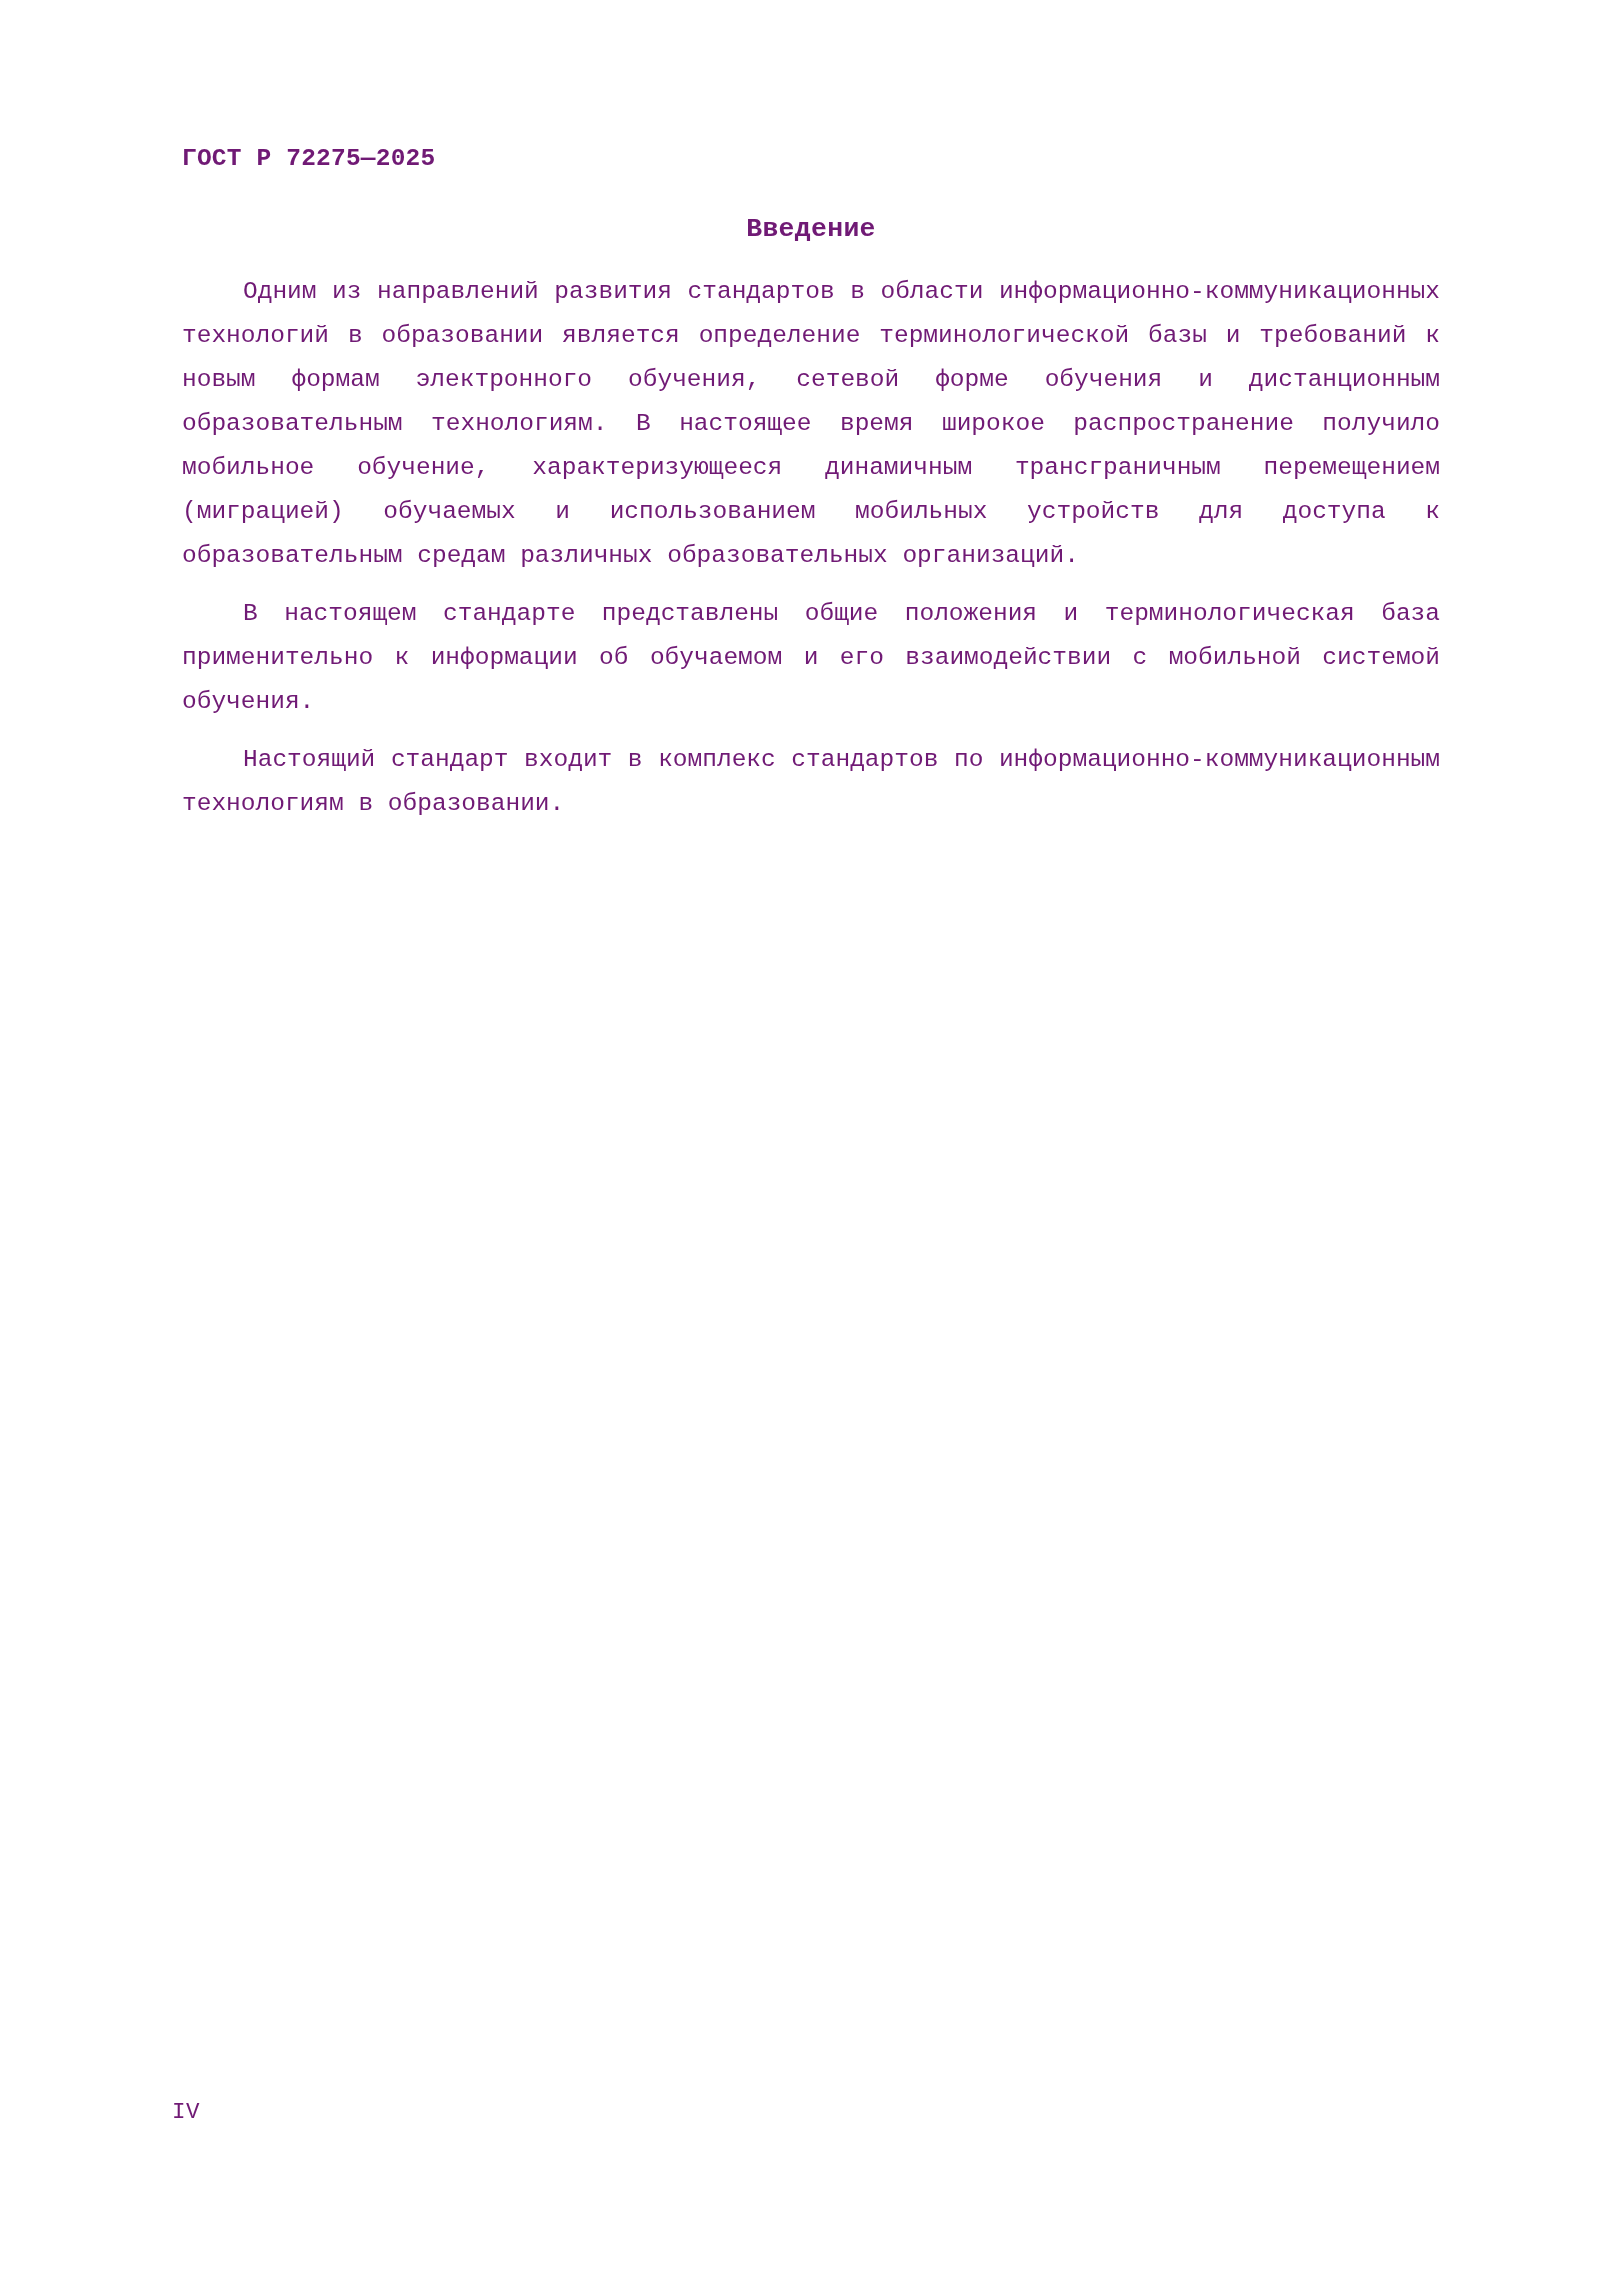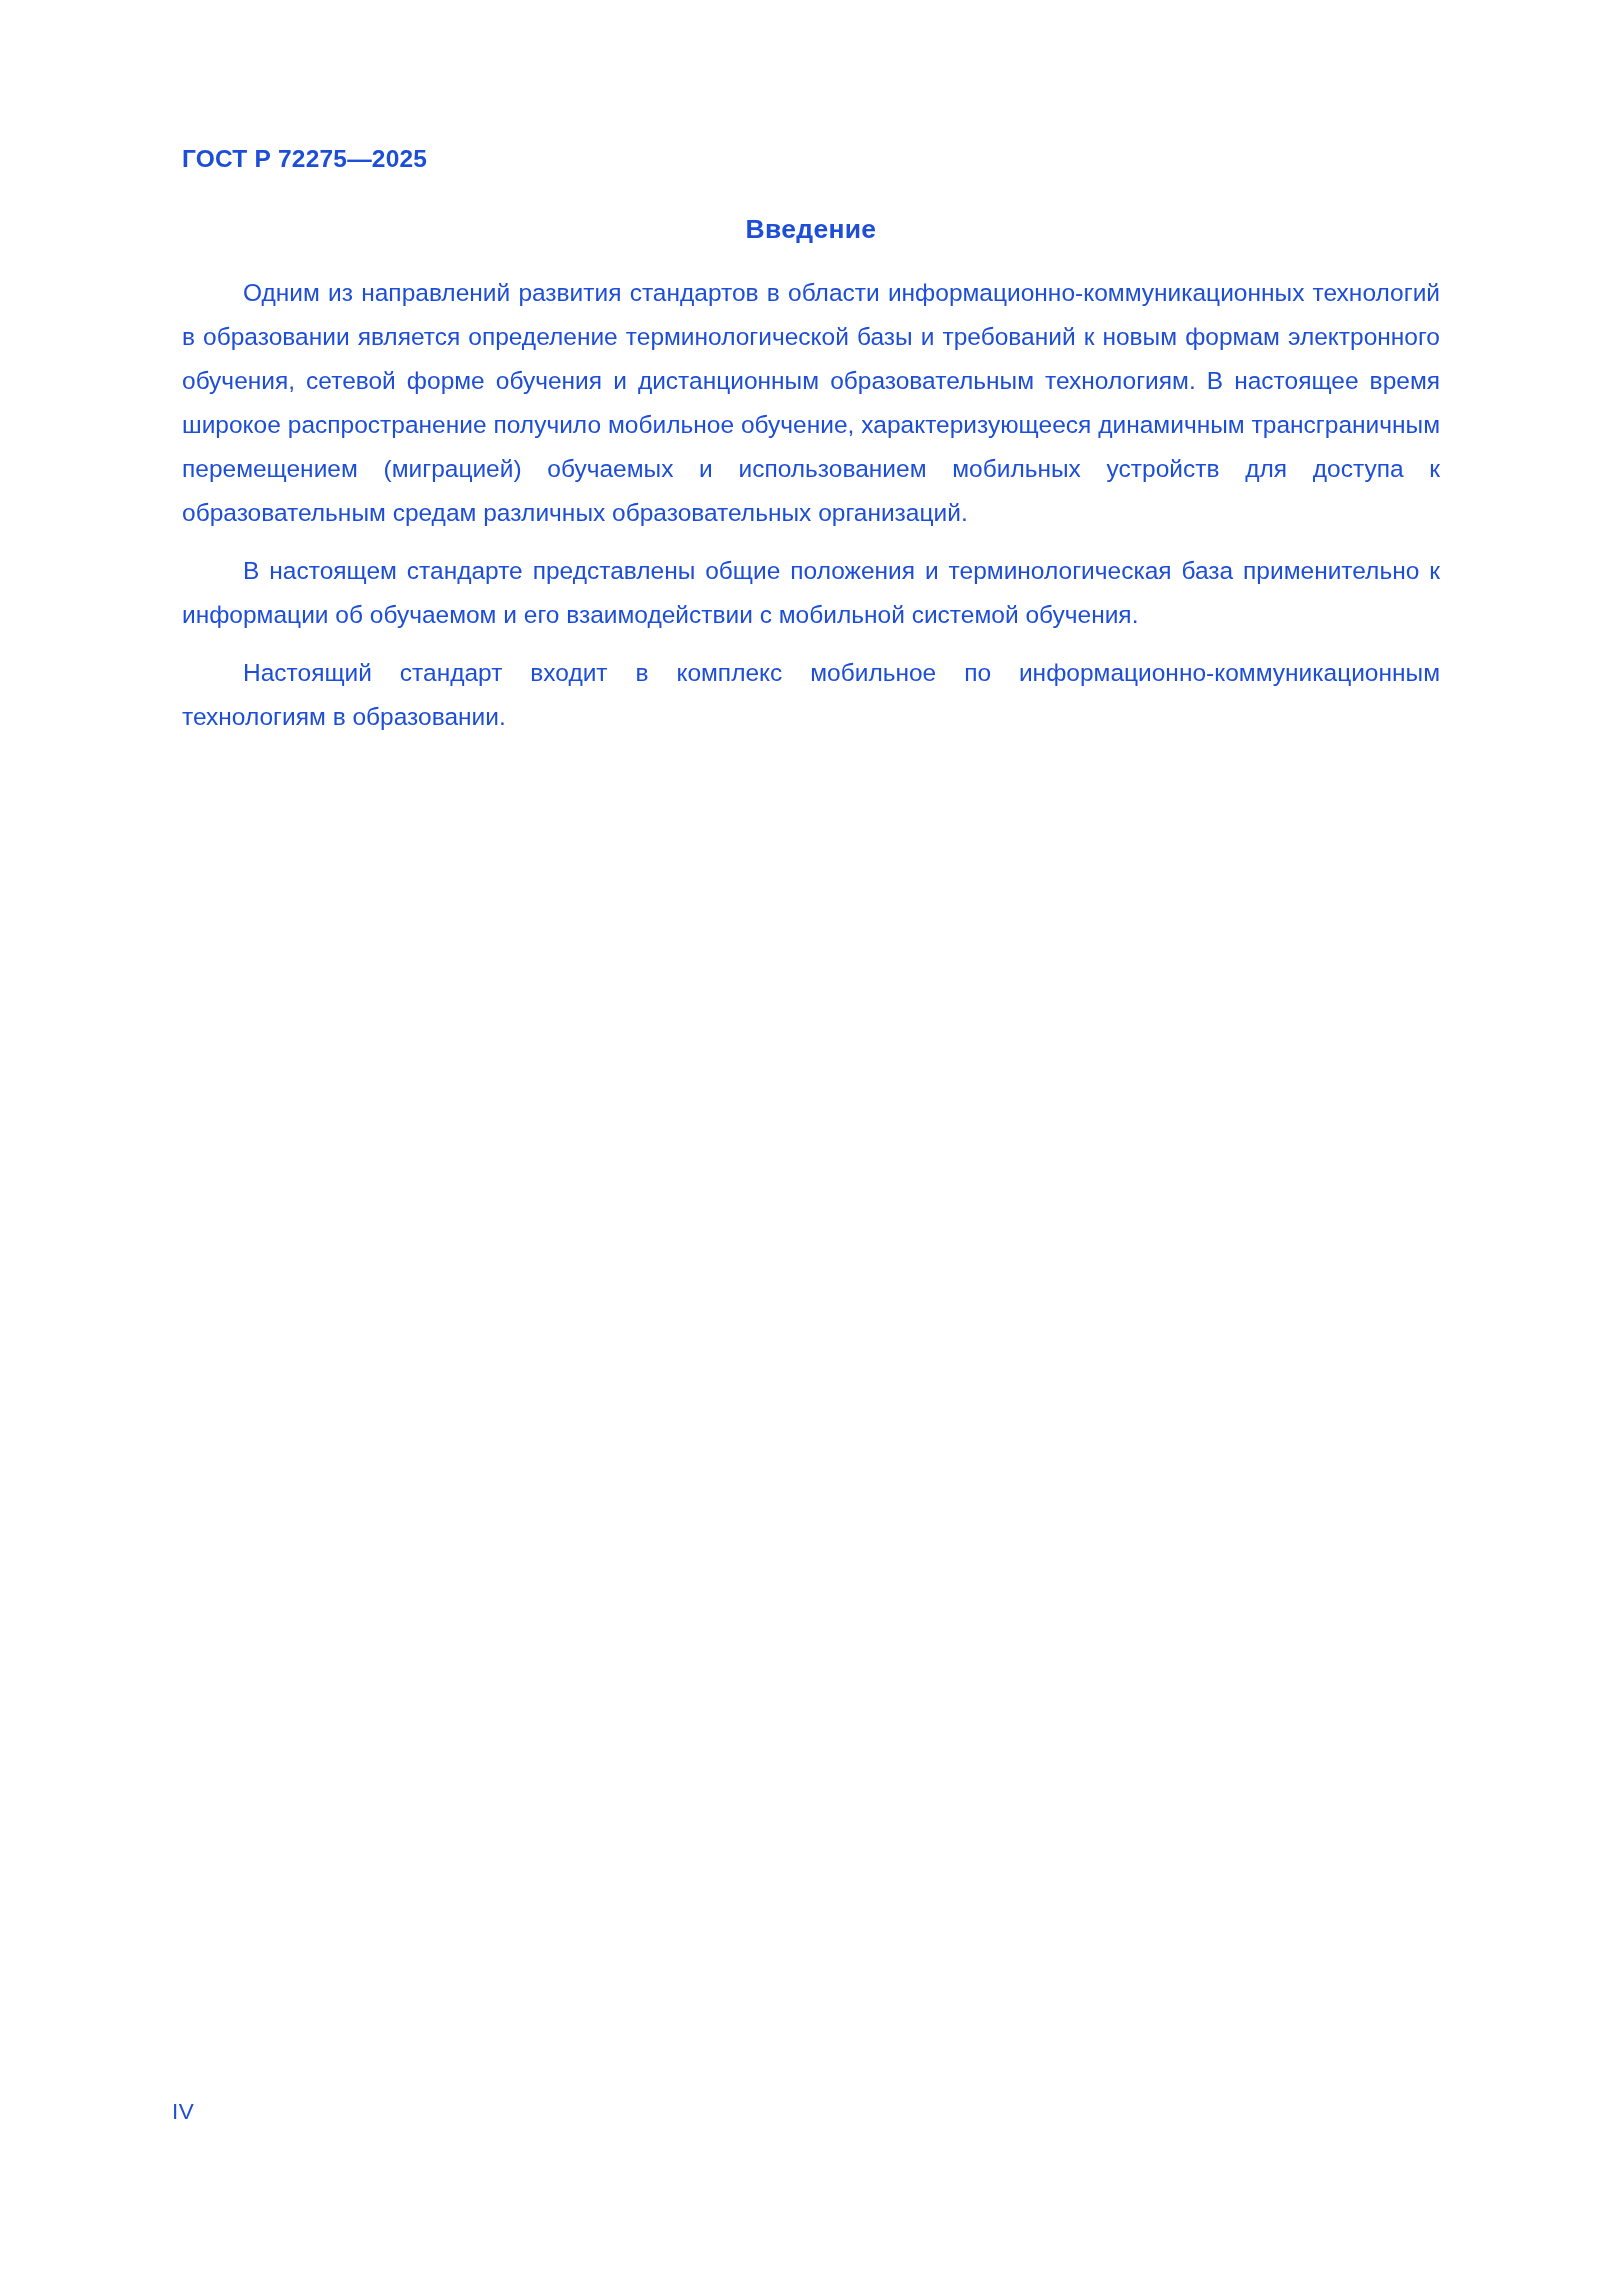--- a/index.html
+++ b/index.html
@@ -5,22 +5,22 @@
   html, body {
     margin: 0;
     padding: 0;
     background: #ffffff;
   }
   .page {
     position: relative;
     width: 1621px;
     height: 2293px;
     background: #ffffff;
-    font-family: Liberation Sans, sans-serif;
-    color: #1d4ed8;
+    font-family: Liberation Mono, monospace;
+    color: #701a75;
     box-sizing: border-box;
     overflow: hidden;
     padding-left: 32px;
   }
   .doc-header {
     position: absolute;
     top: 145px;
     left: 182px;
     font-size: 24.5px;
     font-weight: bold;
@@ -68,20 +68,20 @@
   <div class="doc-header">ГОСТ Р 72275—2025</div>
 
   <div class="content">
 
     <h1 class="section-title">Введение</h1>
 
     <p class="para">Одним из направлений развития стандартов в области информационно-коммуникационных технологий в образовании является определение терминологической базы и требований к новым формам электронного обучения, сетевой форме обучения и дистанционным образовательным технологиям. В настоящее время широкое распространение получило мобильное обучение, характеризующееся динамичным трансграничным перемещением (миграцией) обучаемых и использованием мобильных устройств для доступа к образовательным средам различных образовательных организаций.</p>
 
     <p class="para">В настоящем стандарте представлены общие положения и терминологическая база применительно к информации об обучаемом и его взаимодействии с мобильной системой обучения.</p>
 
-    <p class="para">Настоящий стандарт входит в комплекс мобильное по информационно-коммуникационным технологиям в образовании.</p>
+    <p class="para">Настоящий стандарт входит в комплекс стандартов по информационно-коммуникационным технологиям в образовании.</p>
 
   </div>
 
   <div class="page-number">IV</div>
 
 </div>
 
 
 </body></html>

